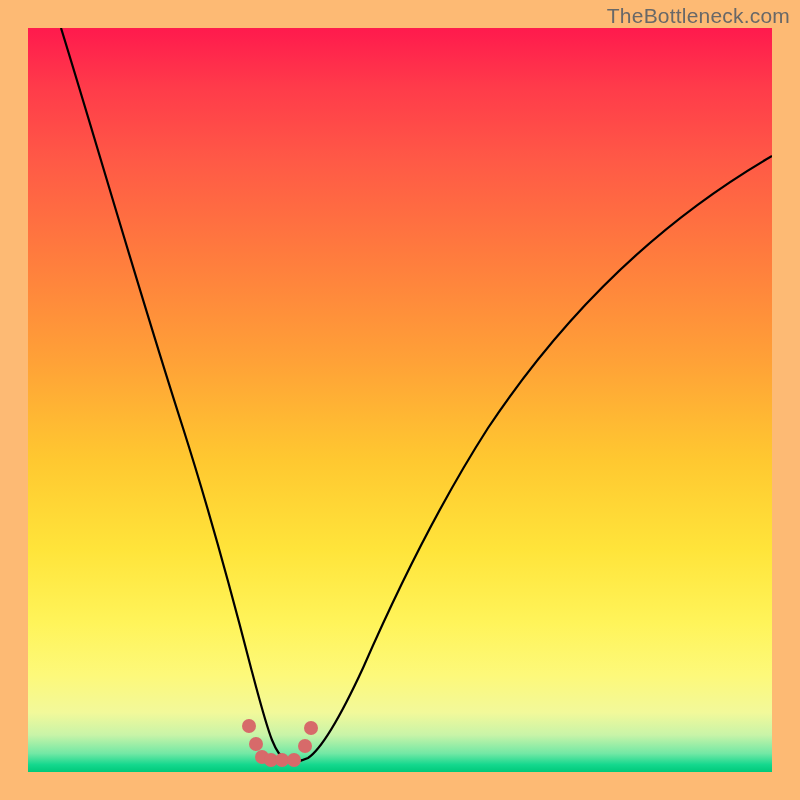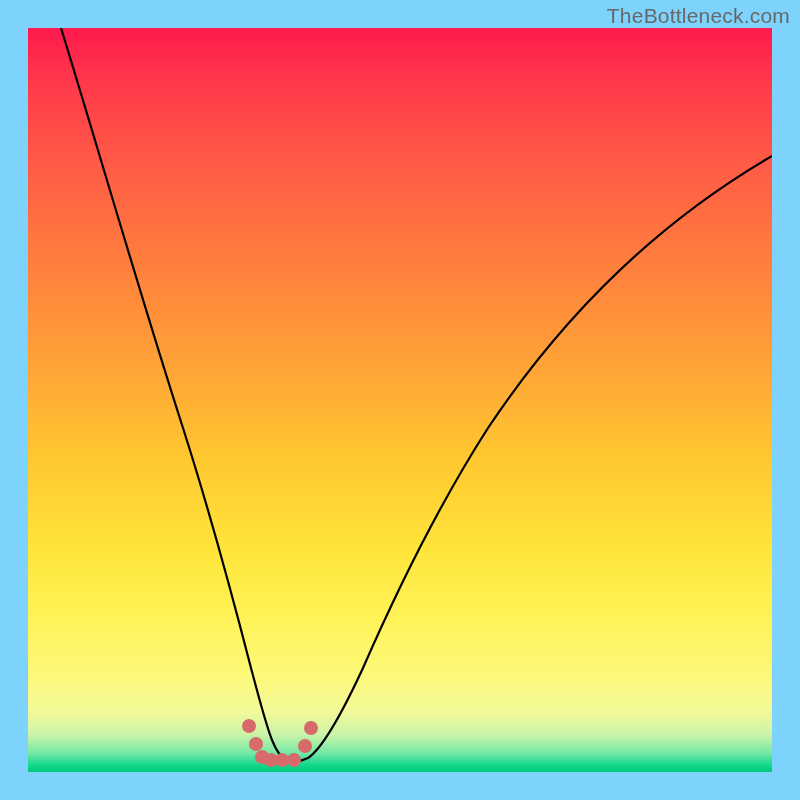--- a/index.html
+++ b/index.html
@@ -10,21 +10,21 @@
     background: #000;
     overflow: hidden;
     font-family: Arial, Helvetica, sans-serif;
   }
   .frame {
     position: absolute;
     left: 0;
     top: 0;
     width: 800px;
     height: 800px;
-    background: #7dd3fc;
+    background: #fdba74;
   }
   .plot {
     position: absolute;
     left: 28px;
     top: 28px;
     width: 744px;
     height: 744px;
     
     background: linear-gradient(
       to bottom,

